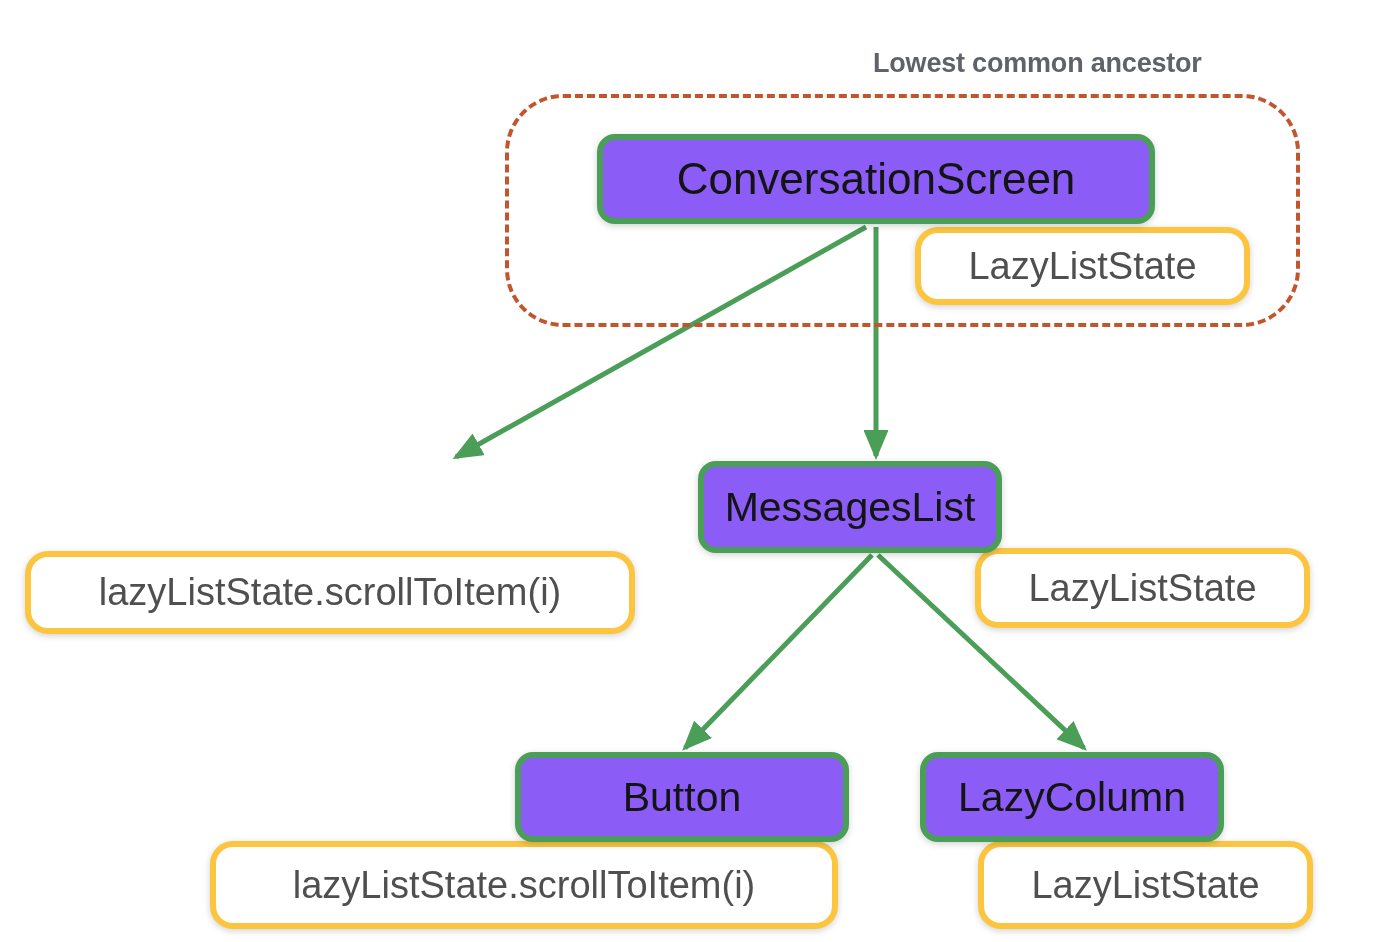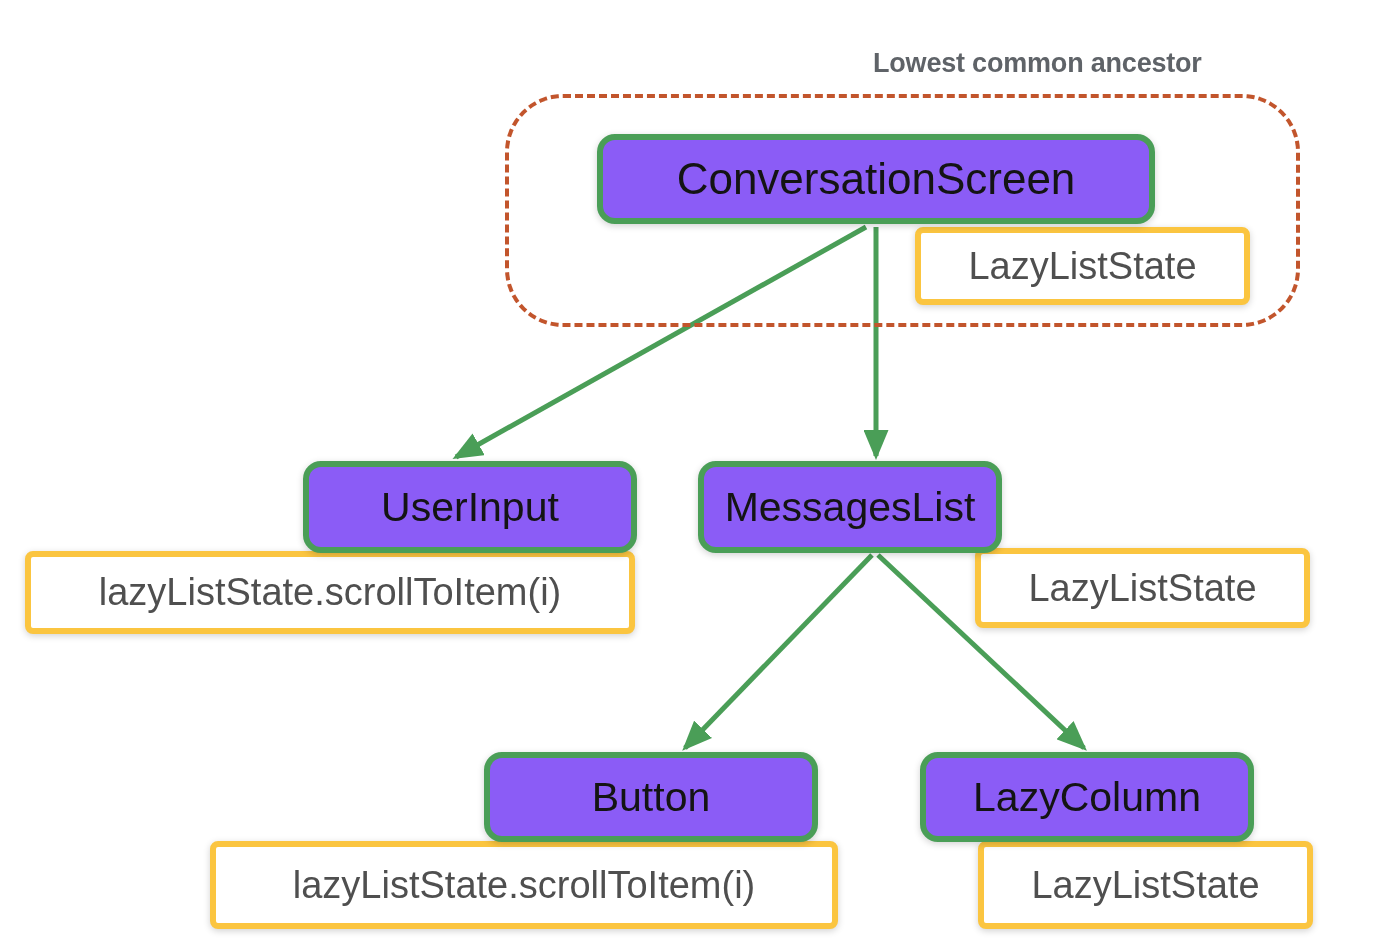--- a/index.html
+++ b/index.html
@@ -60,43 +60,43 @@
     box-shadow: 0 2px 7px rgba(0,0,0,0.18);
     white-space: nowrap;
   }
 
   
   .badge {
     position: absolute;
     box-sizing: border-box;
     background: #ffffff;
     border: 6px solid #fbc540;
-    border-radius: 8px;
+    border-radius: 23px;
     display: flex;
     align-items: center;
     justify-content: center;
     color: #4f4f4f;
     box-shadow: 0 2px 7px rgba(0,0,0,0.18);
     white-space: nowrap;
   }
 
   
   #node-conversation-screen { left: 597px;  top: 110px; width: 558px; height: 90px;  font-size: 44px; z-index: 4; }
   #badge-conversation-state { left: 915px;  top: 203px; width: 335px; height: 78px;  font-size: 38px; z-index: 3; }
 
   #node-user-input        { left: 303px;  top: 437px; width: 334px; height: 92px;  font-size: 41px; z-index: 4; }
   #badge-user-input-state { left: 25px;   top: 527px; width: 610px; height: 83px;  font-size: 38px; z-index: 3; }
 
   #node-messages-list        { left: 698px;  top: 437px; width: 304px; height: 92px;  font-size: 41px; z-index: 4; }
   #badge-messages-list-state { left: 975px;  top: 524px; width: 335px; height: 80px;  font-size: 38px; z-index: 3; }
 
-  #node-button        { left: 484px;  top: 728px; width: 334px; height: 90px;  font-size: 41px; z-index: 4; }
+  #node-button        { left: 515px;  top: 728px; width: 334px; height: 90px;  font-size: 41px; z-index: 4; }
   #badge-button-state { left: 210px;  top: 817px; width: 628px; height: 88px;  font-size: 38px; z-index: 3; }
 
-  #node-lazy-column        { left: 920px;  top: 728px; width: 334px; height: 90px;  font-size: 41px; z-index: 4; }
+  #node-lazy-column        { left: 920px;  top: 728px; width: 304px; height: 90px;  font-size: 41px; z-index: 4; }
   #badge-lazy-column-state { left: 978px;  top: 817px; width: 335px; height: 88px;  font-size: 38px; z-index: 3; }
 </style>
 </head>
 <body>
 
 <div id="canvas">
 
   <div class="lca-label" style="left: 873px; top: 24px;">Lowest common ancestor</div>
 
   <div class="lca-ring" style="left: 505px; top: 70px; width: 795px; height: 233px;"></div>
@@ -114,23 +114,20 @@
 
     <line x1="872" y1="531" x2="685" y2="724" stroke="#4a9e57" stroke-width="5" marker-end="url(#arrowhead)"></line>
 
     <line x1="878" y1="531" x2="1084" y2="724" stroke="#4a9e57" stroke-width="5" marker-end="url(#arrowhead)"></line>
   </svg>
 
   <div class="node" id="node-conversation-screen">
     <span>ConversationScreen</span>
   </div>
 
-  <div class="node" id="node-user-input">
-    <span>UserInput</span>
-  </div>
 
   <div class="node" id="node-messages-list">
     <span>MessagesList</span>
   </div>
 
   <div class="node" id="node-button">
     <span>Button</span>
   </div>
 
   <div class="node" id="node-lazy-column">

